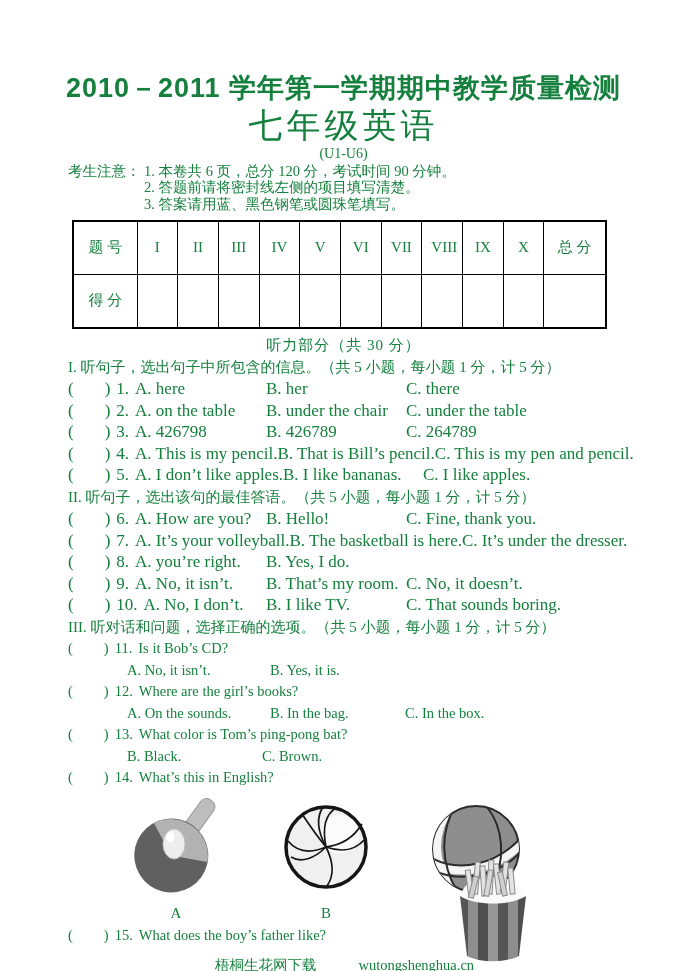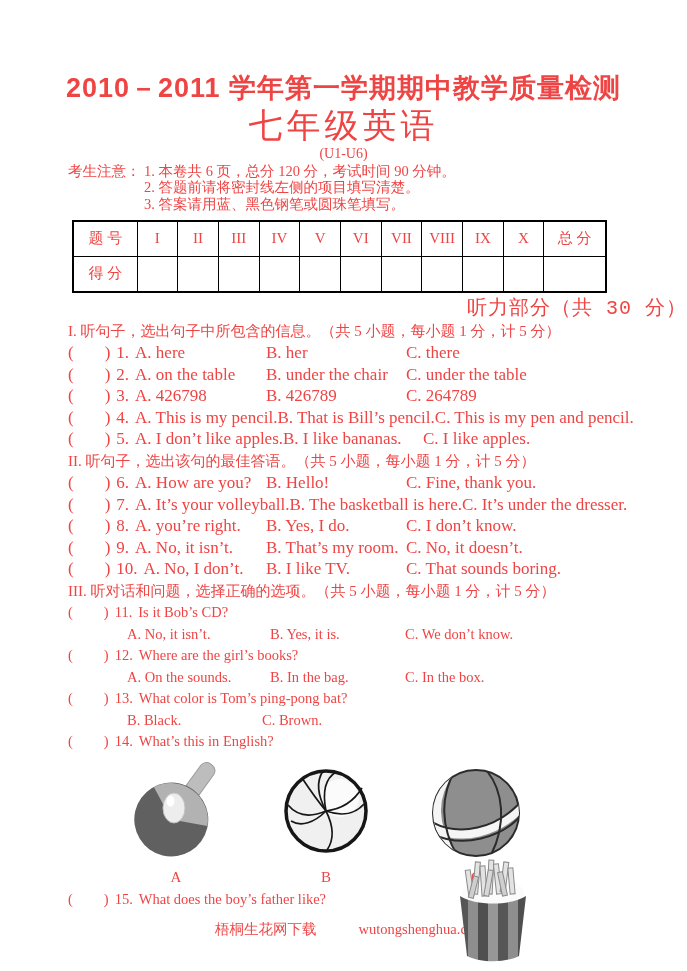--- a/index.html
+++ b/index.html
@@ -1,44 +1,44 @@
 <!DOCTYPE html>
 <html><head>
 <meta charset="utf-8">
 <style>
   html,body { margin:0; padding:0; background:#ffffff; }
   .page {
     position:relative; width:687px; height:971px; background:#ffffff;
     font-family:"Liberation Serif","DejaVu Serif",serif;
-    color:#ef4444; font-size:15px; overflow:hidden; box-sizing:border-box;
+    color:#15803d; font-size:15px; overflow:hidden; box-sizing:border-box;
     padding-top:72px;
   }
   .title {
     text-align:center; font-family:"Liberation Sans","DejaVu Sans",sans-serif;
     font-weight:bold; font-size:27px; line-height:33px; letter-spacing:1px;
   }
   .subtitle { text-align:center; font-size:34px; line-height:41px; letter-spacing:4px; font-weight:400; }
   .unit-range { text-align:center; font-size:14px; line-height:14px; margin-top:1px; }
 
   .notice { display:flex; margin:2px 0 8px 68px; font-size:14.5px; line-height:16.3px; }
   .notice-label { flex:0 0 76px; }
   .notice-items { flex:1;font-family:Liberation Serif, serif; }
 
   table.score-table {
     border-collapse:collapse; table-layout:fixed;
     width:533px; margin:4px 0 0 72px;
     border:2px solid #000;
   }
   table.score-table td {
     border:1px solid #000; height:34px; text-align:center;
-    font-size:15px; padding:0; overflow:hidden;
+    font-size:15px; padding:9px; overflow:hidden;
   }
   .c-head { width:64px; } .c-num { width:40.7px; } .c-total { width:62px; }
 
-  .part-heading { text-align:right; font-size:20px; line-height:22px; margin-top:5px; letter-spacing:1px;font-family:Liberation Mono, monospace; }
+  .part-heading { text-align:center; font-size:15px; line-height:22px; margin-top:5px; letter-spacing:1px; }
   .section-heading { margin:1px 0 0 68px; font-size:15px; line-height:21.5px; }
 
   .q-row { display:flex; margin-left:68px; font-size:17px; line-height:21.5px; white-space:nowrap; }
   .q-row .col-a { flex:0 0 198px; }
   .q-row .col-b { flex:0 0 140px; }
   .q-row .col-c { flex:1; }
 
   .stem-row { margin-left:68px; font-size:14.5px; line-height:21.5px; white-space:nowrap; }
 
   .ans-row { display:flex; margin-left:127px; font-size:14.5px; line-height:21.5px; white-space:nowrap; }
@@ -176,21 +176,20 @@
 
   <div class="q-row">
     <span class="col-a"><span class="blank"><span>(</span><span class="blank-gap"></span><span>)</span></span><span class="qn">7.</span><span class="opt-a">A. It’s your volleyball.</span></span>
     <span class="col-b">B. The basketball is here.</span>
     <span class="col-c">C. It’s under the dresser.</span>
   </div>
 
   <div class="q-row">
     <span class="col-a"><span class="blank"><span>(</span><span class="blank-gap"></span><span>)</span></span><span class="qn">8.</span><span class="opt-a">A. you’re right.</span></span>
     <span class="col-b">B. Yes, I do.</span>
-    <span class="col-c">C. I don’t know.</span>
   </div>
 
   <div class="q-row">
     <span class="col-a"><span class="blank"><span>(</span><span class="blank-gap"></span><span>)</span></span><span class="qn">9.</span><span class="opt-a">A. No, it isn’t.</span></span>
     <span class="col-b">B. That’s my room.</span>
     <span class="col-c">C. No, it doesn’t.</span>
   </div>
 
   <div class="q-row">
     <span class="col-a"><span class="blank"><span>(</span><span class="blank-gap"></span><span>)</span></span><span class="qn">10.</span><span class="opt-a">A. No, I don’t.</span></span>
@@ -199,21 +198,20 @@
   </div>
 
   <div class="section-heading">III. 听对话和问题，选择正确的选项。（共 5 小题，每小题 1 分，计 5 分）</div>
 
   <div class="stem-row">
     <span class="blank"><span>(</span><span class="blank-gap"></span><span>)</span></span><span class="qn">11.</span><span class="stem-text">Is it Bob’s CD?</span>
   </div>
   <div class="ans-row">
     <span class="col-a">A. No, it isn’t.</span>
     <span class="col-b">B. Yes, it is.</span>
-    <span class="col-c">C. We don’t know.</span>
   </div>
 
   <div class="stem-row">
     <span class="blank"><span>(</span><span class="blank-gap"></span><span>)</span></span><span class="qn">12.</span><span class="stem-text">Where are the girl’s books?</span>
   </div>
   <div class="ans-row">
     <span class="col-a">A. On the sounds.</span>
     <span class="col-b">B. In the bag.</span>
     <span class="col-c">C. In the box.</span>
   </div>

